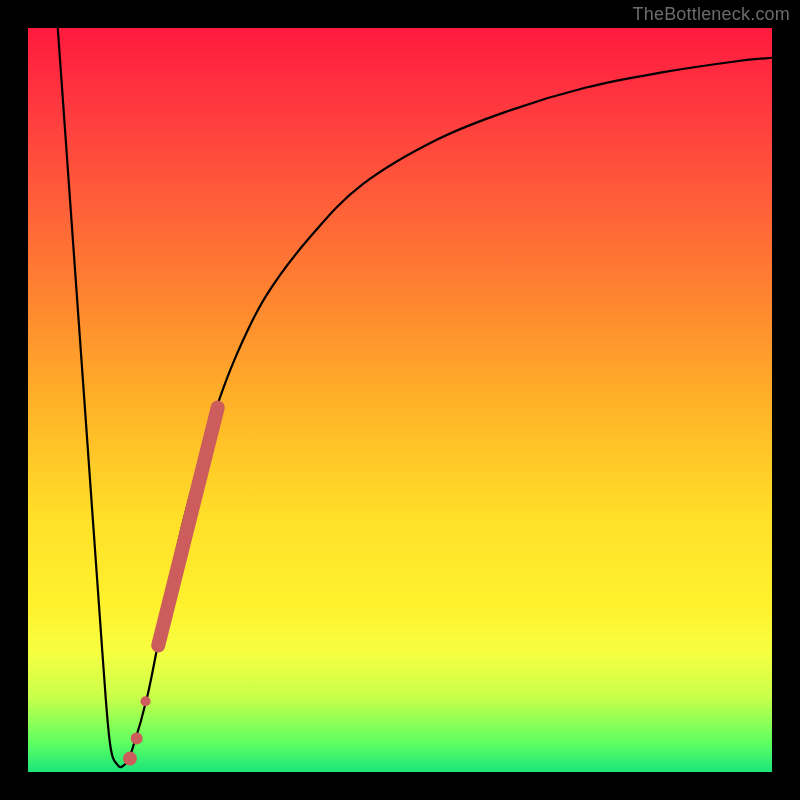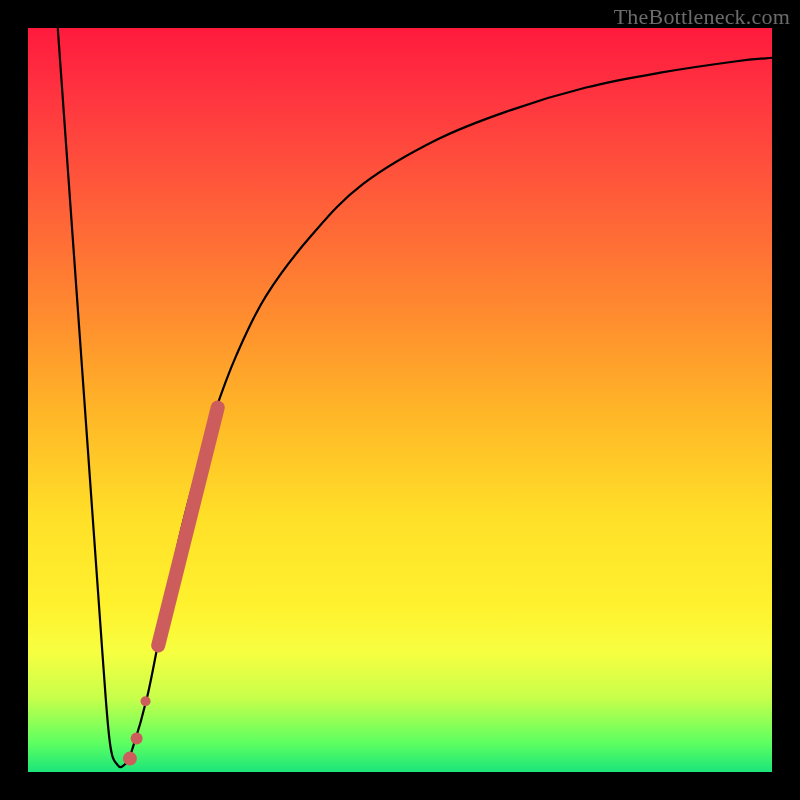--- a/index.html
+++ b/index.html
@@ -38,25 +38,24 @@
       #c8ff4a 90%,
       #5fff60 96%,
       #1be57a 100%
     );
   }
   .watermark {
     position: absolute;
     top: 4px;
     right: 10px;
     color: #6b6b6b;
-    font-size: 22px;
+    font-size: 18px;
     font-weight: 500;
     letter-spacing: 0.2px;
     user-select: none;
-    font-family: Liberation Serif, serif;
   }
   svg.curve {
     position: absolute;
     left: 0;
     top: 0;
     width: 744px;
     height: 744px;
     overflow: visible;
   }
   .black-stroke {

